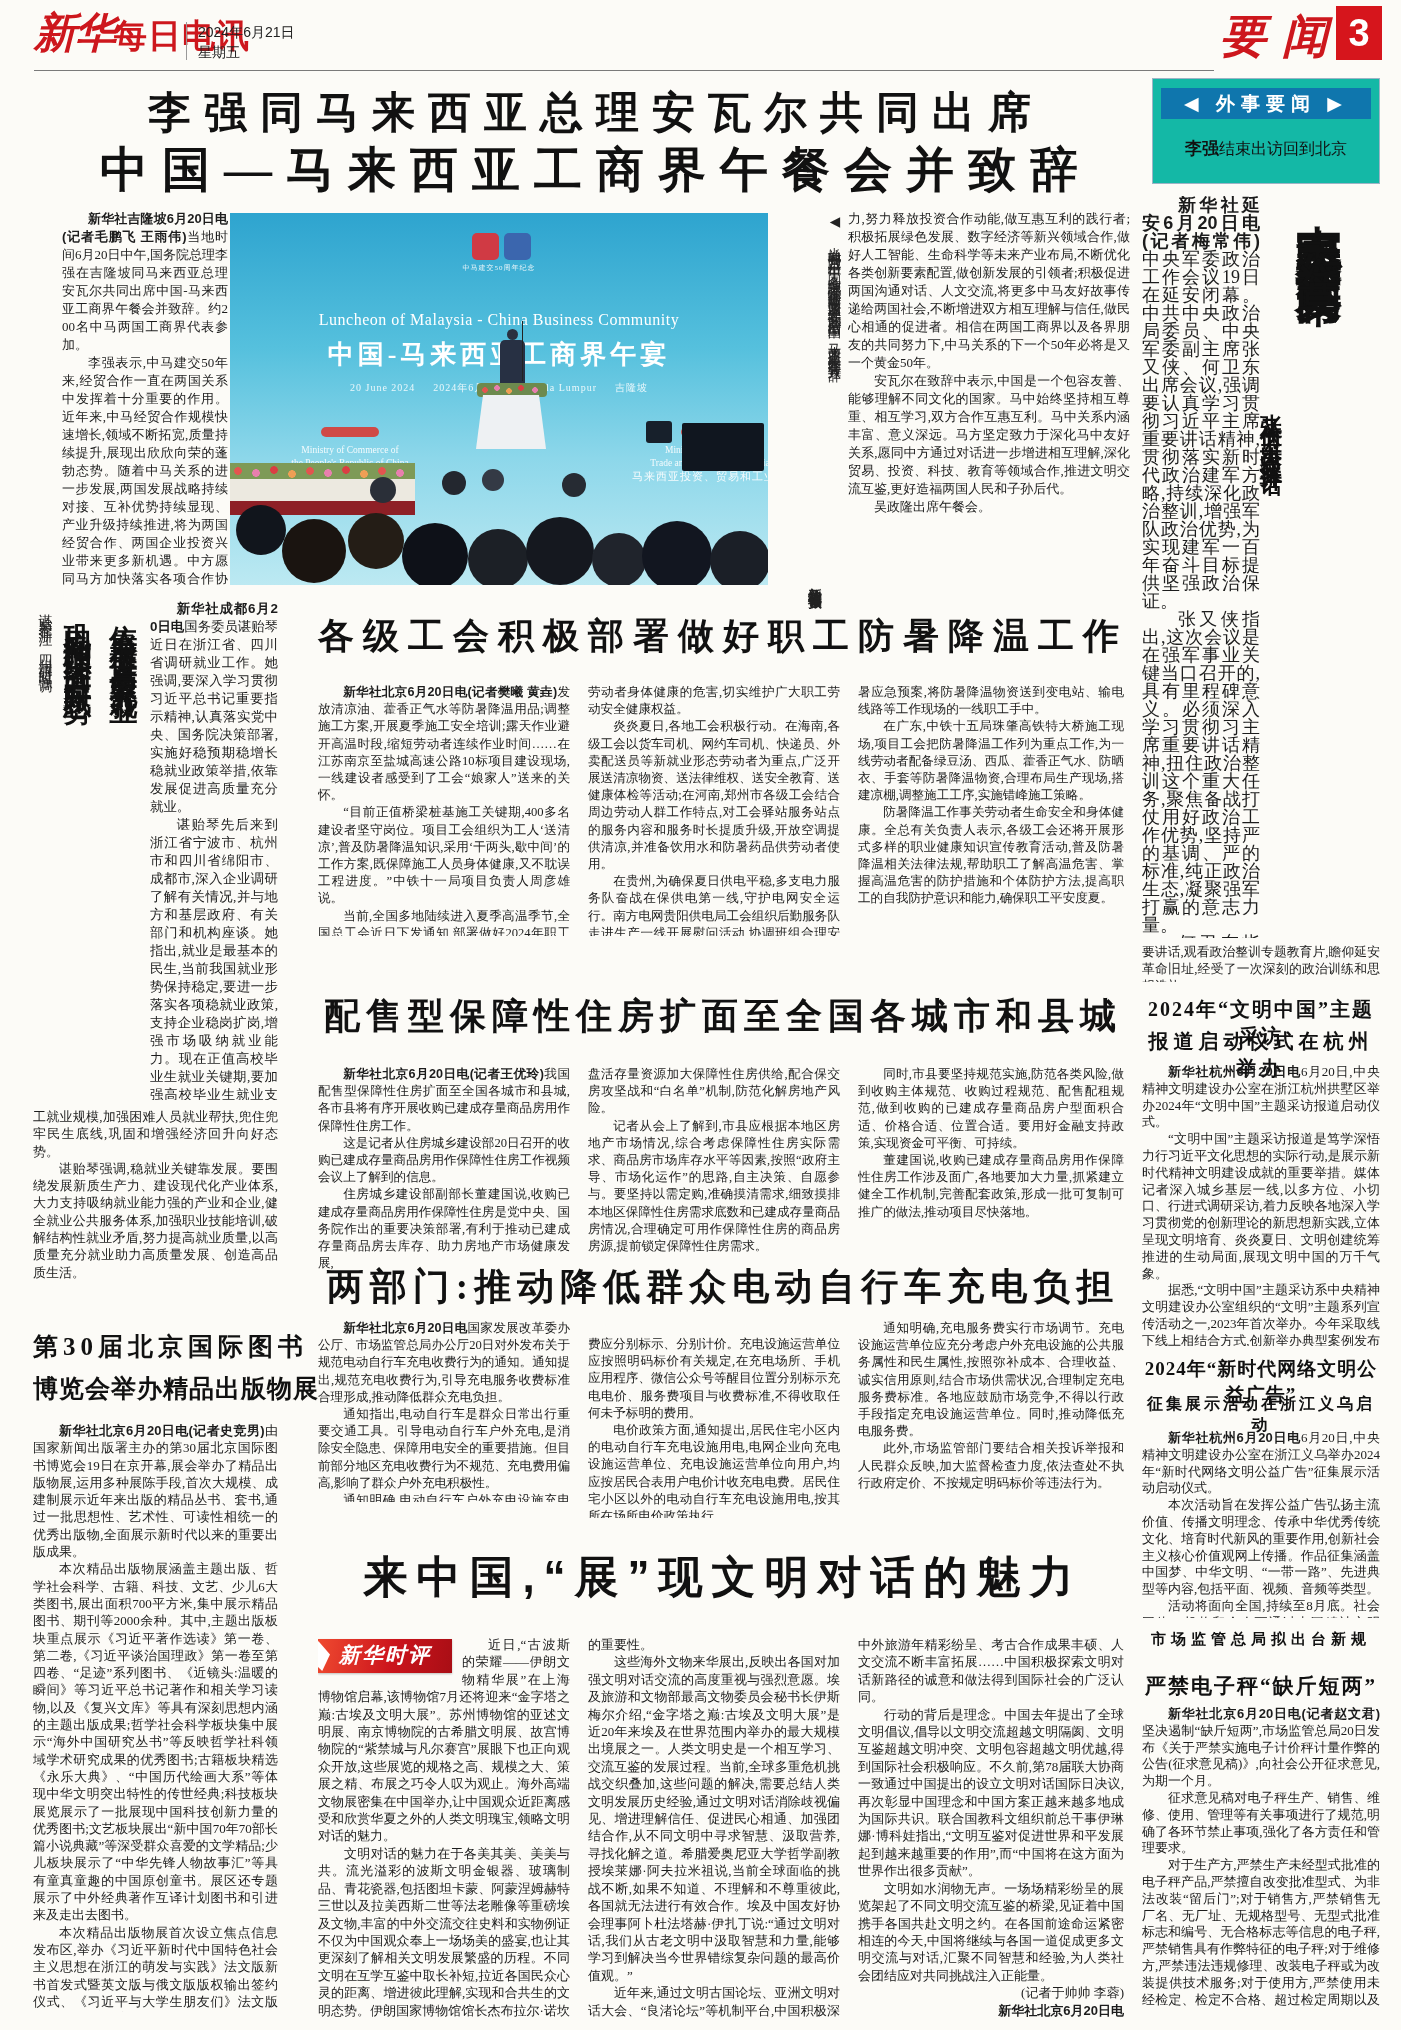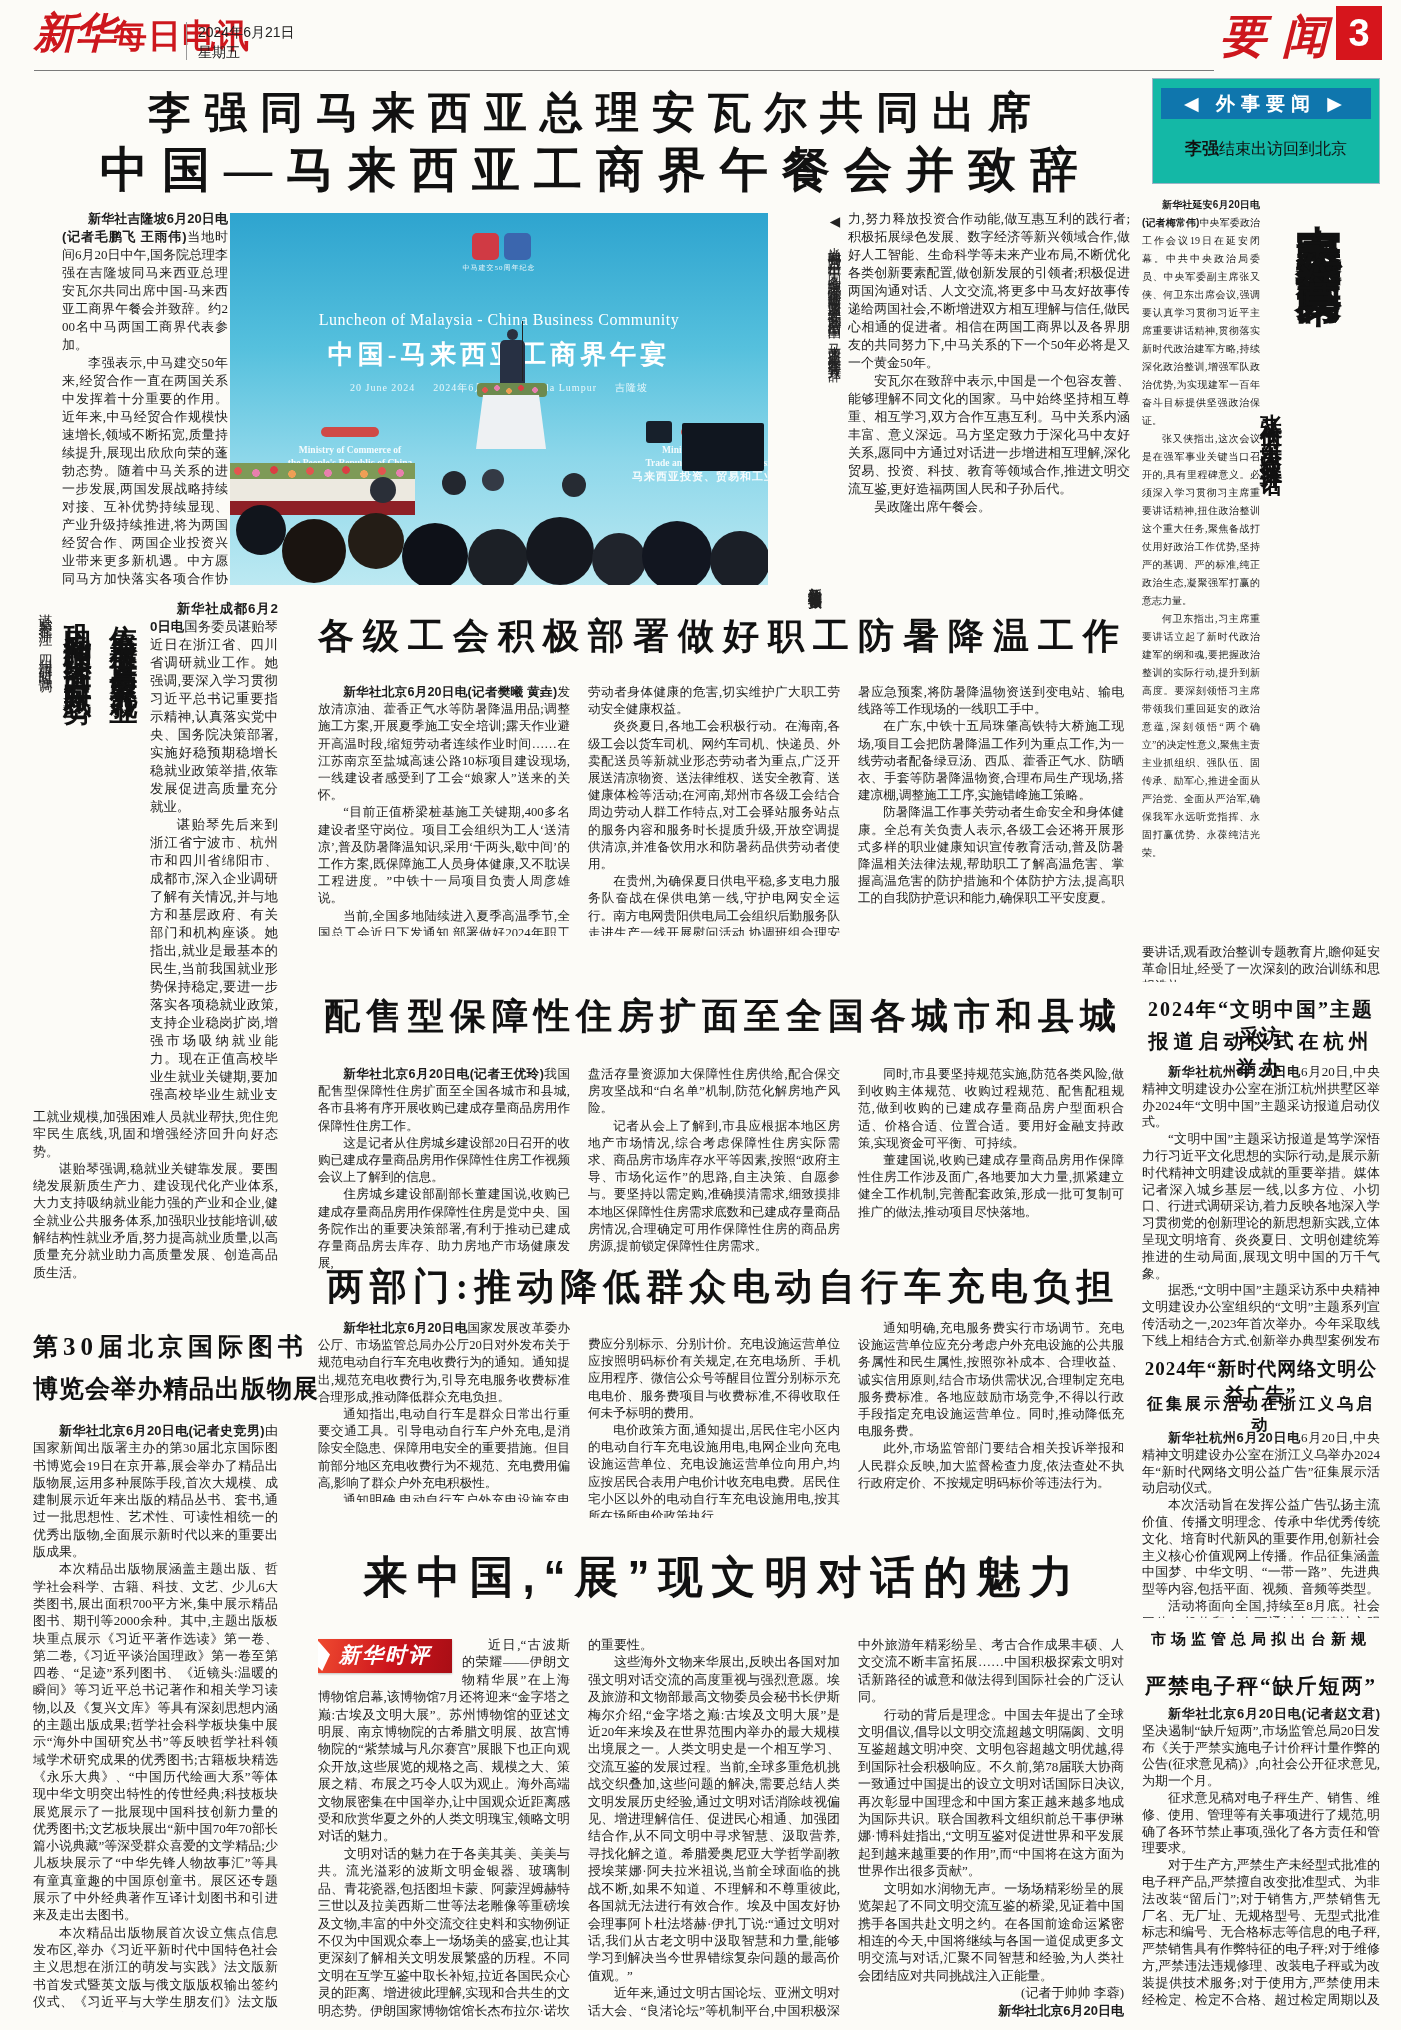--- a/index.html
+++ b/index.html
@@ -31,21 +31,21 @@
   .lead-h2{left:60px;top:138px;width:1072px;font-size:48px;letter-spacing:14px;}
   .lead-col{font-size:13px;line-height:18px;}
   
   .photo{left:230px;top:213px;width:538px;height:372px;overflow:hidden;background:#49b6d8;}
   .ph-bg{position:absolute;inset:0;background:linear-gradient(180deg,#2ea4cf 0%,#55c0dd 36%,#8dd7ea 66%,#bce9f2 100%);}
   .ph-tile{position:absolute;top:20px;width:27px;height:27px;border-radius:5px;}
   .ph-caplogo{position:absolute;top:50px;left:0;right:0;text-align:center;color:#fff;font-size:7px;letter-spacing:1px;opacity:.9;}
   .ph-en{position:absolute;top:98px;left:0;right:0;text-align:center;color:#fff;font-size:16px;letter-spacing:.5px;}
   .ph-cn{position:absolute;top:124px;left:0;right:0;text-align:center;color:#fff;font-size:26px;font-weight:700;letter-spacing:4px;}
   .ph-date{position:absolute;top:168px;left:0;right:0;text-align:center;color:#eaf8fc;font-size:10px;letter-spacing:1px;}
-  .ph-org{position:absolute;top:214px;width:180px;text-align:center;color:#f4fbfd;font-size:9.5px;line-height:13px;font-weight:bold;}
+  .ph-org{position:absolute;top:214px;width:180px;text-align:center;color:#f4fbfd;font-size:9.5px;line-height:13px;}
   .ph-org .cnl{font-size:11px;letter-spacing:1px;}
   .ph-pill{display:inline-block;width:58px;height:10px;border-radius:5px;background:#cf4a46;margin-bottom:3px;}
   .head{position:absolute;border-radius:50%;}
   .ph-flowers{position:absolute;left:0;top:250px;width:185px;height:18px;
       background:radial-gradient(circle 4px at 8px 8px,#e2554f 90%,transparent),
                  radial-gradient(circle 4px at 26px 10px,#e87fae 90%,transparent),
                  radial-gradient(circle 4px at 44px 7px,#d93f43 90%,transparent),
                  radial-gradient(circle 4px at 62px 11px,#ef9f55 90%,transparent),
                  radial-gradient(circle 4px at 80px 8px,#e2554f 90%,transparent),
                  radial-gradient(circle 4px at 98px 10px,#e87fae 90%,transparent),
@@ -60,21 +60,21 @@
         font-size:13.5px;line-height:1.45;letter-spacing:2px;color:#222;text-align:justify;}
   .vcap b{display:block;text-align:end;font-weight:700;letter-spacing:1px;
           font-family:"Liberation Sans","DejaVu Sans",sans-serif;}
   
   .fbox{left:1152px;top:78px;width:226px;height:104px;border:1px solid #9db4c6;background:#14b8a6;}
   .fbar{position:absolute;left:8px;top:9px;right:8px;height:31px;background:#0f76ad;color:#fff;
         display:flex;align-items:center;justify-content:center;font-size:19px;font-weight:700;letter-spacing:6px;}
   .fitem{position:absolute;left:0;right:0;top:58px;text-align:center;font-size:16px;color:#111;}
   .fitem b{font-size:17px;}
   
-  .cmc-col{left:1142px;top:196px;width:118px;height:742px;font-size:10px;line-height:18px;}
+  .cmc-col{left:1142px;top:196px;width:118px;height:742px;font-size:18px;line-height:18px;}
   .vhead{writing-mode:vertical-rl;font-weight:900;color:#111;}
   .cmc-head{left:1288px;top:188px;height:760px;font-size:46px;letter-spacing:4px;}
   .cmc-sub{left:1256px;top:396px;height:520px;font-size:22px;letter-spacing:5px;font-weight:700;}
   .cmc-tail{left:1142px;top:944px;width:238px;height:38px;font-size:12.8px;line-height:17px;}
   
   .chen-kicker{left:36px;top:602px;height:520px;font-size:14px;letter-spacing:4px;writing-mode:vertical-rl;color:#222;}
   .chen-vh{font-size:28px;letter-spacing:6px;}
   .chen-col{left:150px;top:600px;width:128px;height:500px;font-size:13.4px;line-height:18px;}
   .chen-lower{left:33px;top:1108px;width:245px;height:210px;font-size:13px;line-height:17.3px;}
   

